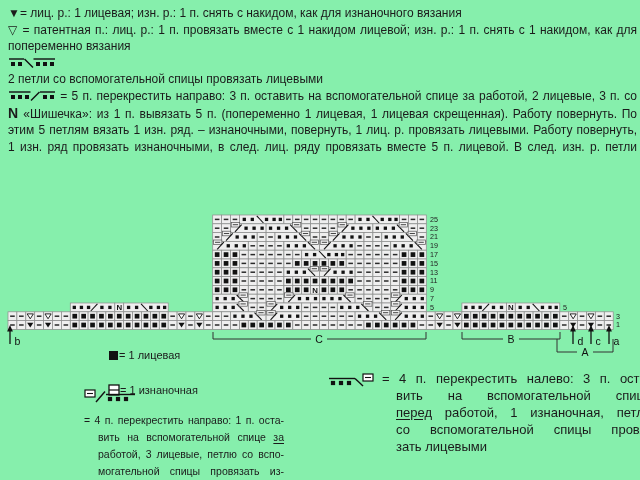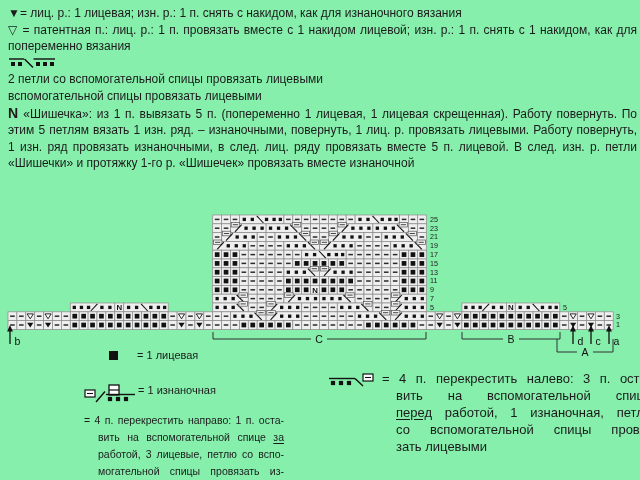--- a/index.html
+++ b/index.html
@@ -8,21 +8,21 @@
   
   .toplegend{position:absolute;left:8px;top:5px;width:629px;}
   .tl{font-size:12px;line-height:16.6px;white-space:normal;}
   .tl.j{text-align:justify;text-align-last:justify;}
   .sym{display:inline-block;vertical-align:-2px;}
   .sym svg{display:block;}
   .nsym{font-weight:700;font-size:14px;letter-spacing:.5px;}
   
   #chart{position:absolute;left:0;top:195px;width:583px;height:166px;}
   
-  .bl-item{position:absolute;display:flex;align-items:center;gap:18px;font-size:11px;}
+  .bl-item{position:absolute;display:flex;align-items:center;gap:0;font-size:11px;}
   .cable-item{position:absolute;display:flex;align-items:flex-start;gap:8px;}
   .cbody{padding-left:14px;}
   .cbody .cl{text-indent:0;}
   .cbody .cl.first{text-indent:-14px;}
   .cl{line-height:17px;}
   .cl.j{text-align:justify;text-align-last:justify;}
   .cable-item.small .cbody{width:186px;font-size:10.5px;}
   .cable-item.big .cbody{width:255px;font-size:13px;}
   u{text-underline-offset:2px;}
 </style>
@@ -39,25 +39,33 @@
    <line x1="1" y1="3" x2="16" y2="3" stroke="#111111" stroke-width="1.4"></line>
    <line x1="16.5" y1="3" x2="25" y2="11.5" stroke="#111111" stroke-width="1.4"></line>
    <line x1="25.5" y1="3" x2="47" y2="3" stroke="#111111" stroke-width="1.4"></line>
    <rect x="3" y="6" width="4" height="4" fill="#111111"></rect>
             <rect x="10" y="6" width="4" height="4" fill="#111111"></rect>
             <rect x="28" y="6" width="4" height="4" fill="#111111"></rect>
             <rect x="35" y="6" width="4" height="4" fill="#111111"></rect>
             <rect x="42" y="6" width="4" height="4" fill="#111111"></rect>
           </svg></span> </div>
     <div class="tl"><span>2 петли со вспомогательной спицы провязать лицевыми</span></div>
-    <div class="tl"><span>вспомогательной спицы провязать лицевыми</span></div>
+    <div class="tl j"><span class="sym"><svg width="48" height="13" viewBox="0 0 48 13">
+   <line x1="1" y1="3" x2="22.5" y2="3" stroke="#111111" stroke-width="1.4"></line>
+   <line x1="23" y1="11.5" x2="31.5" y2="3" stroke="#111111" stroke-width="1.4"></line>
+   <line x1="32" y1="3" x2="47" y2="3" stroke="#111111" stroke-width="1.4"></line>
+   <rect x="3" y="6" width="4" height="4" fill="#111111"></rect>
+            <rect x="10" y="6" width="4" height="4" fill="#111111"></rect>
+            <rect x="17" y="6" width="4" height="4" fill="#111111"></rect>
+            <rect x="35" y="6" width="4" height="4" fill="#111111"></rect>
+            <rect x="42" y="6" width="4" height="4" fill="#111111"></rect>
+          </svg></span> <span>= 5 п. перекрестить направо: 3 п. оставить на вспомогательной спице за работой, 2 лицевые, 3 п. со</span></div>
     <div class="tl j"><span class="nsym">N</span> <span>«Шишечка»: из 1 п. вывязать 5 п. (попеременно 1 лицевая, 1 лицевая скрещенная). Работу повернуть. По</span></div>
     <div class="tl j"><span>этим 5 петлям вязать 1 изн. ряд. – изнаночными, повернуть, 1 лиц. р. провязать лицевыми. Работу повернуть,</span></div>
     <div class="tl j"><span>1 изн. ряд провязать изнаночными, в след. лиц. ряду провязать вместе 5 п. лицевой. В след. изн. р. петли</span></div>
-    <div class="tl"><span>«Шишечки» и протяжку 1-го р. «Шишечек» провязать вместе изнаночной</span></div>
   </div>
 
   <div id="chart"><svg width="640" height="166" viewBox="0 0 640 166" font-family="Liberation Sans, DejaVu Sans, sans-serif">
         <rect x="212.70000000000002" y="20" width="8.9" height="8.8" fill="#efefef" stroke="#8f8f8f" stroke-width="0.75"></rect>
         <rect x="214.85" y="23.65" width="4.6" height="1.5" fill="#2a2a2a"></rect>
         <rect x="221.60000000000002" y="20" width="8.9" height="8.8" fill="#efefef" stroke="#8f8f8f" stroke-width="0.75"></rect>
         <rect x="223.75" y="23.65" width="4.6" height="1.5" fill="#2a2a2a"></rect>
         <rect x="230.5" y="20" width="8.9" height="8.8" fill="#efefef" stroke="#8f8f8f" stroke-width="0.75"></rect>
         <rect x="232.64999999999998" y="23.65" width="4.6" height="1.5" fill="#2a2a2a"></rect>
         <rect x="239.4" y="20" width="44.5" height="8.8" fill="#efefef" stroke="#8f8f8f" stroke-width="0.75"></rect>

